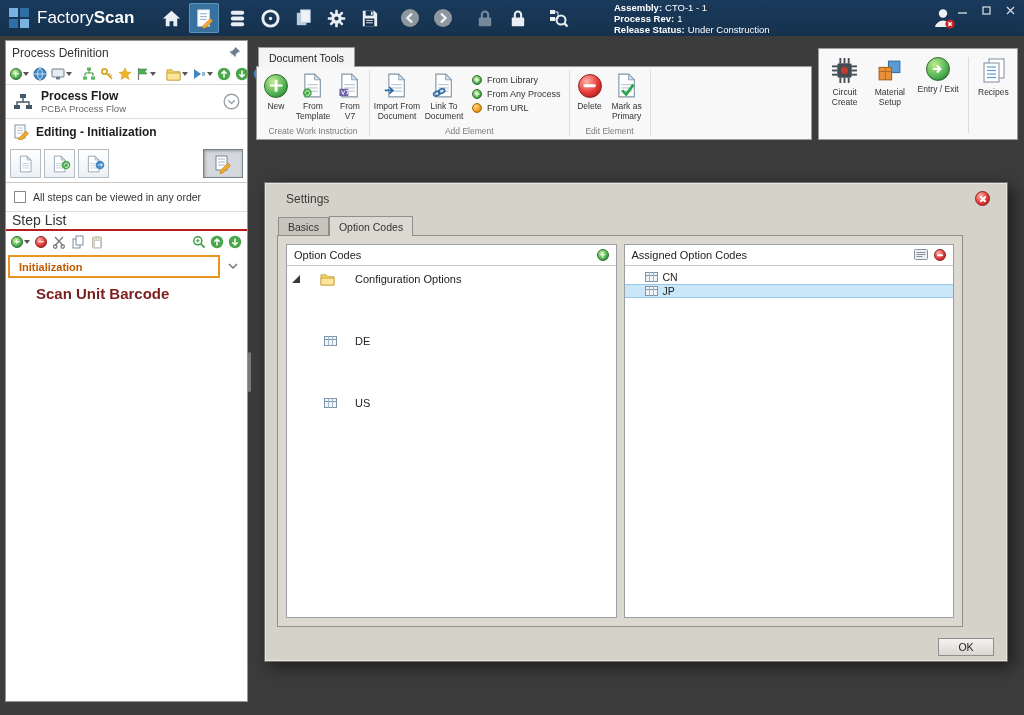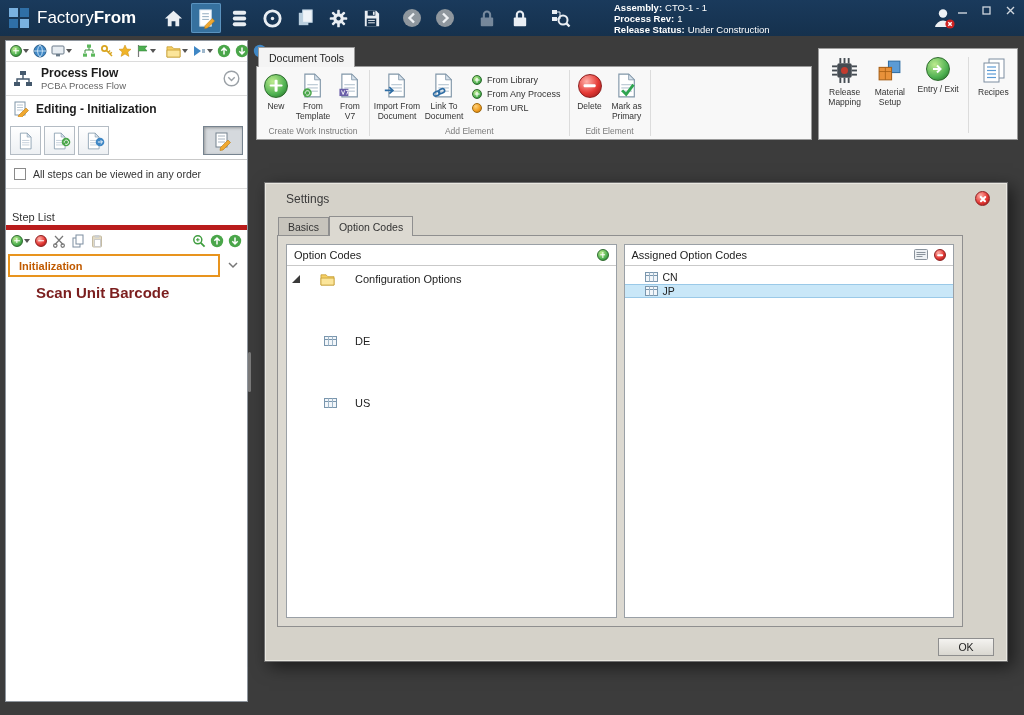--- a/index.html
+++ b/index.html
@@ -38,21 +38,21 @@
   .flow-sub{font-size:9.5px;color:#666;}
   .flow-expand{margin-left:auto;display:flex;}
   .sb-editing{height:26px;display:flex;align-items:center;gap:7px;padding:0 7px;font-size:12px;font-weight:700;color:#1c1c1c;}
   .sb-docbtns{height:38px;display:flex;align-items:center;gap:3px;padding:0 4px;border-bottom:1px solid #c9c9c9;}
   .docbtn{width:31px;height:29px;border:1px solid #b4bcc4;background:linear-gradient(#ffffff,#edf0f3);display:flex;align-items:center;justify-content:center;position:relative;}
   .docbtn.toggle{margin-left:auto;width:40px;background:#d5d9dd;border-color:#76838f;box-shadow:inset 1px 1px 3px rgba(0,0,0,.3);}
   .badge{position:absolute;right:3px;bottom:3px;}
   .sb-check{height:29px;display:flex;align-items:center;gap:7px;padding:0 8px;border-bottom:1px solid #dcdcdc;}
   .checkbox{width:12px;height:12px;background:#fff;border:1px solid #8a8a8a;flex:none;}
   .cb-label{font-size:10.5px;color:#333;}
-  .sb-listtitle{margin-top:22px;height:19px;display:flex;align-items:flex-start;padding:0 6px;font-size:11px;color:#333;border-bottom:5px solid #b91c1c;}
+  .sb-listtitle{margin-top:0;height:19px;display:flex;align-items:flex-start;padding:0 6px;font-size:14px;color:#333;border-bottom:2px solid #b91c1c;}
   .sb-steptools{height:21px;display:flex;align-items:center;gap:5px;padding:0 5px;}
   .sb-steptools .right{margin-left:auto;display:flex;gap:4px;}
   .step-row{display:flex;align-items:center;margin:3px 4px 0 2px;}
   .step-sel{width:212px;height:23px;border:2px solid #e8941e;background:#fff;display:flex;align-items:center;padding:0 9px;font-size:11px;font-weight:700;color:#c05a00;}
   .step-chev{margin-left:8px;display:flex;}
   .step-child{margin:7px 0 0 30px;font-size:15px;font-weight:700;color:#7b1e1e;display:flex;align-items:center;gap:5px;}
 
   .splitgrip{position:absolute;left:248px;top:352px;width:3px;height:40px;background:#7a7a7a;border-radius:2px;}
 
   
@@ -144,21 +144,21 @@
   <div class="titlebar">
     <div class="tb-logo">
       <svg width="22" height="22" viewBox="0 0 22 22">
         <rect x="1" y="1" width="9" height="9" fill="#79b1e0"></rect>
           <rect x="12" y="1" width="9" height="9" fill="#2f6fa7"></rect>
         <rect x="1" y="12" width="9" height="9" fill="#2f6fa7"></rect>
           <rect x="12" y="12" width="9" height="9" fill="#79b1e0"></rect>
       </svg>
     </div>
     <div class="tb-appname">
-      <span class="light">Factory</span><span class="bold">From</span>
+      <span class="light">Factory</span><span class="bold">Scan</span>
     </div>
 
     <div class="tb-icons">
       <div class="tbbtn">
         <svg width="21" height="21" viewBox="0 0 22 22">
             <path d="M11 3 L20 11 H17 V19 H13 V14 H9 V19 H5 V11 H2 Z" fill="#e9eef3"></path>
           </svg>
       </div>
       <div class="tbbtn active">
         <svg width="21" height="21" viewBox="0 0 22 22">
@@ -275,20 +275,28 @@
         </div>
       <div class="winbtn">
           <svg width="9" height="9" viewBox="0 0 9 9">
             <path d="M1 1 l7 7 M8 1 l-7 7" stroke="#cfd6dd" stroke-width="1.4"></path>
           </svg>
         </div>
     </div>
   </div>
 
   <div class="sidebar">
+    <div class="sb-header">
+      <span class="sb-title">Process Definition</span>
+      <span class="pinbtn">
+        <svg width="13" height="13" viewBox="0 0 14 14">
+            <path d="M8 1 l5 5 -2 .5 -2.5 2.5 -.5 3 -3-3 L1 13 l3.5-4 -3-3 3-.5 2.5-2.5z" fill="#6c7f92"></path>
+          </svg>
+      </span>
+    </div>
 
     <div class="sb-toolbar">
       <span class="sicon">
           <span class="ci green plus s12"></span>
           <span class="caret"></span>
         </span>
       <span class="sicon">
         <svg width="14" height="14" viewBox="0 0 14 14">
             <circle cx="7" cy="7" r="6" fill="#3f87c5" stroke="#2a5d8a"></circle>
             <path d="M1 7 h12 M7 1 a8.5 8.5 0 0 1 0 12 M7 1 a8.5 8.5 0 0 0 0 12" stroke="#cfe6f7" fill="none" stroke-width=".9"></path>
@@ -626,21 +634,21 @@
             <line x1="1" y1="9" x2="6" y2="9"></line>
             <line x1="1" y1="13" x2="6" y2="13"></line>
             <line x1="1" y1="17" x2="6" y2="17"></line>
             <line x1="20" y1="9" x2="25" y2="9"></line>
             <line x1="20" y1="13" x2="25" y2="13"></line>
             <line x1="20" y1="17" x2="25" y2="17"></line>
           </g>
         <rect x="6" y="6" width="14" height="14" rx="2" fill="#444b52"></rect>
         <circle cx="13" cy="13" r="3.4" fill="#c23b2e"></circle>
       </svg>
-      <span class="rlabel">Release Mapping</span>
+      <span class="rlabel">Circuit Create</span>
     </div>
     <div class="toolbtn" style="width:44px">
       <svg width="27" height="27" viewBox="0 0 26 26">
         <rect x="12" y="4" width="11" height="11" fill="#5b9bd5" stroke="#2e6da4"></rect>
         <rect x="3" y="10" width="12" height="12" fill="#e8913a" stroke="#a85f15"></rect>
         <path d="M3 14 h12 M9 10 v12" stroke="#a85f15" stroke-width=".8"></path>
       </svg>
       <span class="rlabel">Material Setup</span>
     </div>
     <div class="toolbtn" style="width:54px">

